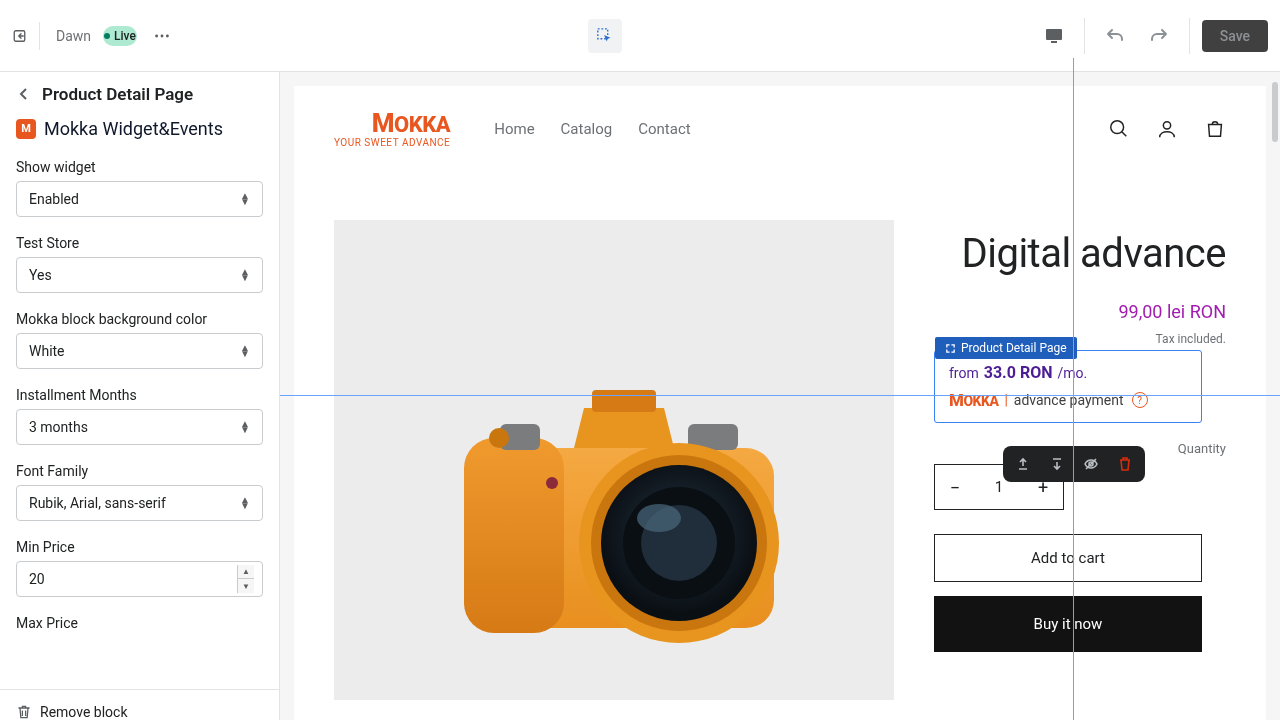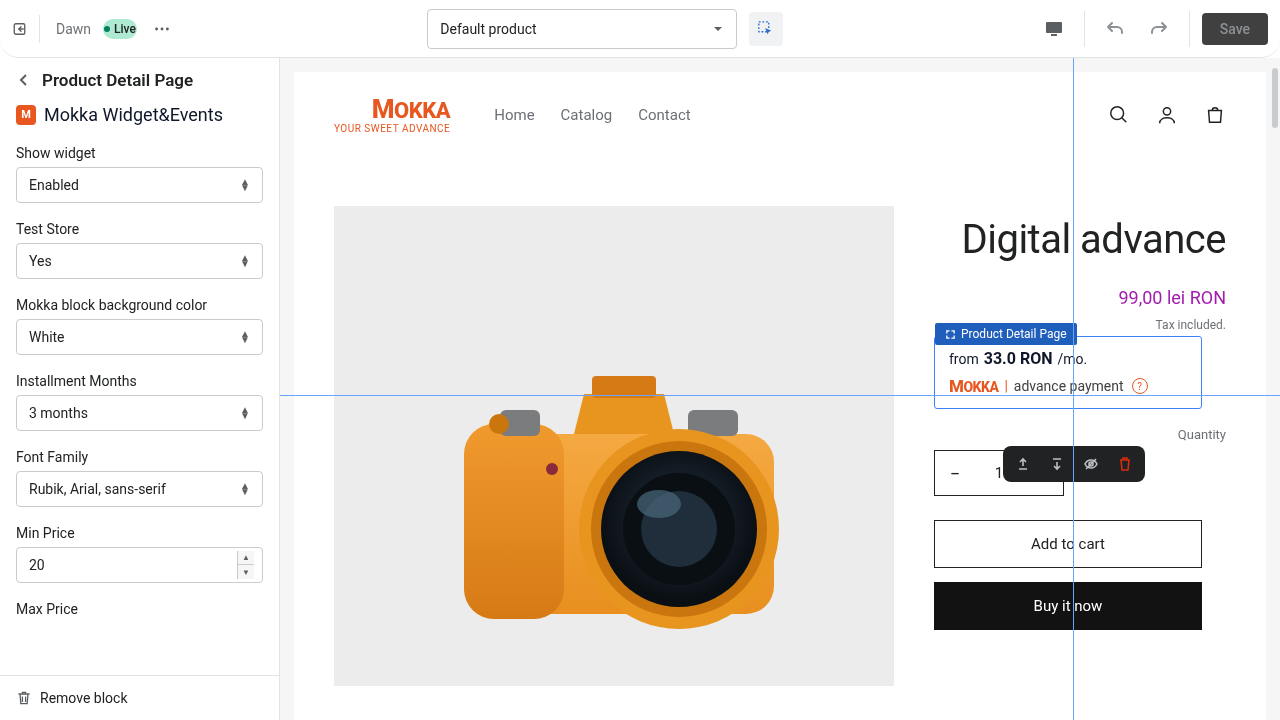--- a/index.html
+++ b/index.html
@@ -1,19 +1,19 @@
 <!DOCTYPE html>
 <html><head>
 <meta charset="utf-8">
 <style>
 * { box-sizing: border-box; margin: 0; padding: 0; }
 body { font-family: -apple-system, BlinkMacSystemFont, "Segoe UI", Roboto, sans-serif; font-size: 14px; color: #202223; background: #fff; width: 1280px; height: 720px; overflow: hidden; position: relative; }
 
 
-.topbar { height: 58px; border-bottom: 1px solid #e1e3e5; display: flex; align-items: center; padding: 0 12px; gap: 8px; border-radius: 19px; }
+.topbar { height: 72px; border-bottom: 1px solid #e1e3e5; display: flex; align-items: center; padding: 0 12px; gap: 8px; }
 .topbar-left { display: flex; align-items: center; gap: 12px; }
 .exit-btn { width: 28px; height: 28px; display: flex; align-items: center; justify-content: center; cursor: pointer; border-right: 1px solid #e1e3e5; padding-right: 12px; margin-right: 4px; }
 .theme-name { font-size: 14px; color: #6d7175; }
 .live-badge { background: #aee9d1; color: #202223; padding: 3px 1px; border-radius: 10px; font-size: 12px; font-weight: 500; display: inline-flex; align-items: center; gap: 4px; }
 .live-badge::before { content: ""; width: 6px; height: 6px; background: #008060; border-radius: 50%; }
 .dots-btn { cursor: pointer; padding: 4px; color: #5c5f62; }
 .topbar-center { flex: 1; display: flex; justify-content: center; align-items: center; gap: 12px; }
 .product-select { width: 310px; height: 40px; border: 1px solid #c9cccf; border-radius: 4px; padding: 0 12px; display: flex; align-items: center; justify-content: space-between; background: #fff; cursor: pointer; }
 .selector-btn { width: 34px; height: 34px; display: flex; align-items: center; justify-content: center; border-radius: 4px; background: #f1f2f3; cursor: pointer; color: #2c6ecb; }
 .topbar-right { display: flex; align-items: center; gap: 8px; }
@@ -61,37 +61,37 @@
 .store-icons .ic { cursor: pointer; }
 .product-area { display: flex; padding: 60px 40px 0 40px; gap: 40px; }
 .product-image { width: 560px; height: 480px; background: #ececec; position: relative; overflow: hidden; }
 .camera { position: absolute; left: 50%; top: 58%; transform: translate(-50%, -50%); }
 .product-info { flex: 1; padding-top: 10px; }
 .product-title { font-size: 40px; font-weight: 400; margin-bottom: 24px; letter-spacing: -0.5px; }
 .product-price { font-size: 18px; color: #a21caf; margin-bottom: 10px; }
 .tax-text { font-size: 12px; color: #6d7175; margin-bottom: 4px; }
 .mokka-block { border: 1px solid #3b82f6; border-radius: 3px; padding: 12px 14px; position: relative; margin-bottom: 18px; width: 268px; }
 .mokka-tag { position: absolute; top: -14px; left: 0; background: #1f5ebb; color: #fff; font-size: 12px; padding: 4px 10px; display: flex; align-items: center; gap: 5px; border-radius: 2px; }
-.mokka-line1 { color: #0f172a; font-size: 14px; display: flex; align-items: baseline; gap: 5px; }
+.mokka-line1 { color: #4c1d95; font-size: 14px; display: flex; align-items: baseline; gap: 5px; }
 .mokka-line1 .amount { font-weight: 700; font-size: 16px; }
 .mokka-line2 { display: flex; align-items: center; gap: 6px; margin-top: 8px; }
 .mokka-small-logo { color: #e85720; font-weight: 800; font-size: 14px; letter-spacing: -0.5px; }
 .mokka-divider { color: #e85720; }
 .advance-text { color: #404040; font-size: 14px; }
 .help-circle { width: 16px; height: 16px; border: 1.5px solid #e85720; border-radius: 50%; display: inline-flex; align-items: center; justify-content: center; color: #e85720; font-size: 10px; margin-left: 2px; }
 .qty-label { font-size: 13px; color: #6d7175; margin-bottom: 8px; }
 .qty-row { display: flex; align-items: center; gap: 12px; }
 .qty-control { display: flex; border: 1px solid #202223; width: 130px; height: 46px; }
 .qty-btn { width: 40px; display: flex; align-items: center; justify-content: center; cursor: pointer; font-size: 18px; }
 .qty-val { flex: 1; display: flex; align-items: center; justify-content: center; font-size: 15px; }
 .floating-toolbar { position: absolute; background: #202223; border-radius: 8px; padding: 8px 10px; display: flex; gap: 14px; color: #babfc3; }
 .floating-toolbar .tb { cursor: pointer; width: 20px; height: 20px; display: flex; align-items: center; justify-content: center; }
 .floating-toolbar .delete { color: #d82c0d; }
 .add-cart-btn { width: 268px; height: 48px; border: 1px solid #202223; background: #fff; display: flex; align-items: center; justify-content: center; font-size: 15px; cursor: pointer; margin-top: 24px; }
-.buy-now-btn { width: 268px; height: 48px; background: #121212; color: #fff; display: flex; align-items: center; justify-content: center; font-size: 15px; cursor: pointer; margin-top: 14px; }
+.buy-now-btn { width: 268px; height: 56px; background: #121212; color: #fff; display: flex; align-items: center; justify-content: center; font-size: 15px; cursor: pointer; margin-top: 14px; }
 
 
 .guide-h { position: absolute; left: 0; right: 0; height: 0; border-top: 1px solid #6aa3ff; pointer-events: none; }
 .guide-v { position: absolute; top: 0; bottom: 0; width: 0; border-left: 1px solid #6aa3ff; pointer-events: none; }
 
 svg { display: block; }
 </style>
 </head>
 <body>
 
@@ -107,26 +107,20 @@
     <span class="live-badge">Live</span>
     <div class="dots-btn">
       <svg width="18" height="18" viewBox="0 0 20 20" fill="#5c5f62">
           <circle cx="4" cy="10" r="1.6"></circle>
           <circle cx="10" cy="10" r="1.6"></circle>
           <circle cx="16" cy="10" r="1.6"></circle>
         </svg>
     </div>
   </div>
   <div class="topbar-center">
-    <div class="product-select">
-      <span>Default product</span>
-      <svg width="12" height="12" viewBox="0 0 12 12" fill="#5c5f62">
-          <path d="M2 4l4 4 4-4z"></path>
-        </svg>
-    </div>
     <div class="selector-btn">
       <svg width="18" height="18" viewBox="0 0 20 20" fill="none" stroke="#2c6ecb" stroke-width="1.5">
           <rect x="2" y="2" width="11" height="11" stroke-dasharray="2 2"></rect>
           <path d="M9 9l7 3-3 1-1 3-3-7z" fill="#2c6ecb" stroke="none"></path>
         </svg>
     </div>
   </div>
   <div class="topbar-right">
     <div class="icon-btn">
       <svg width="20" height="20" viewBox="0 0 20 20" fill="#5c5f62">

